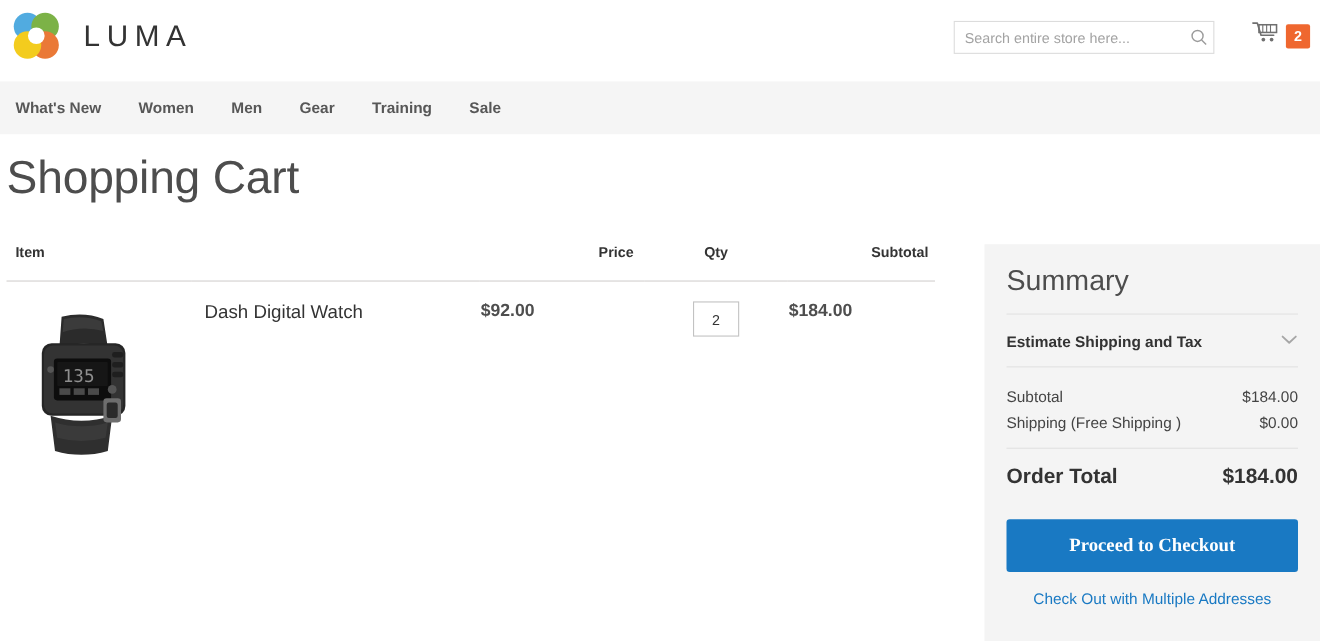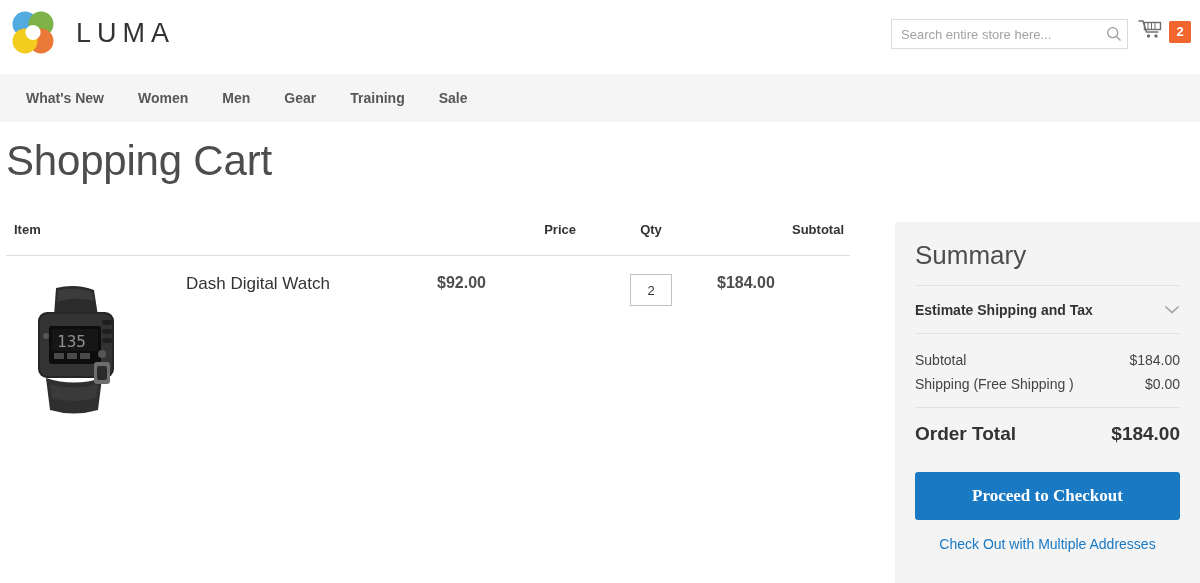--- a/index.html
+++ b/index.html
@@ -22,21 +22,21 @@
     position: absolute; left: 8px; top: 8px;
     display: flex; align-items: center; gap: 18px;
   }
   .logo-mark { width: 50px; height: 50px; position: relative; }
   .logo-text {
     font-size: 27px; letter-spacing: 6px; color: #333333;
     font-weight: 400;
   }
 
   .search-box {
-    position: absolute; left: 891px; top: 19px;
+    position: absolute; left: 867px; top: 19px;
     width: 237px; height: 30px;
     border: 1px solid #dcdcdc; background: #fff;
     display: flex; align-items: center;
   }
   .search-input {
     border: 0; outline: 0; background: transparent;
     font-family: "Liberation Sans", sans-serif;
     font-size: 13px; color: #8a8a8a;
     padding: 0 8px 0 9px; flex: 1; height: 28px;
   }
@@ -52,21 +52,21 @@
     font-size: 13px; font-weight: 700;
     width: 22px; height: 22px; line-height: 22px;
     text-align: center; border-radius: 2px;
   }
 
   
   .nav {
     position: absolute; left: 0; top: 74px; width: 1200px; height: 48px;
     background: #f5f5f5;
     display: flex; align-items: center;
-    padding-left: 20px;
+    padding-left: 8px;
   }
   .nav-item {
     font-size: 14px; font-weight: 700; color: #575757;
     padding: 0 17px; cursor: pointer; white-space: nowrap;
   }
   .nav-item:first-child { padding-left: 6px; }
 
   
   .page-title {
     position: absolute; left: 6px; top: 137px;

